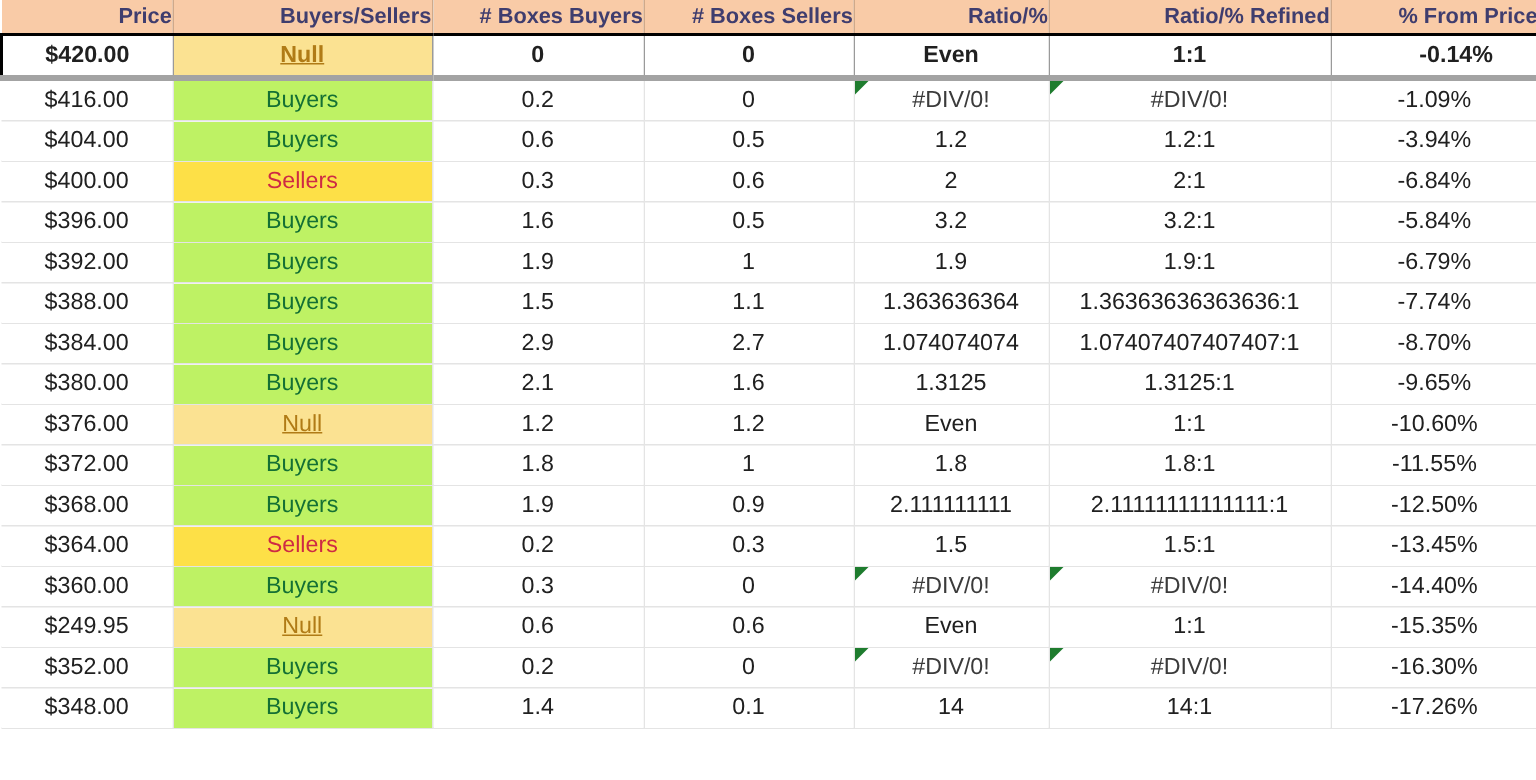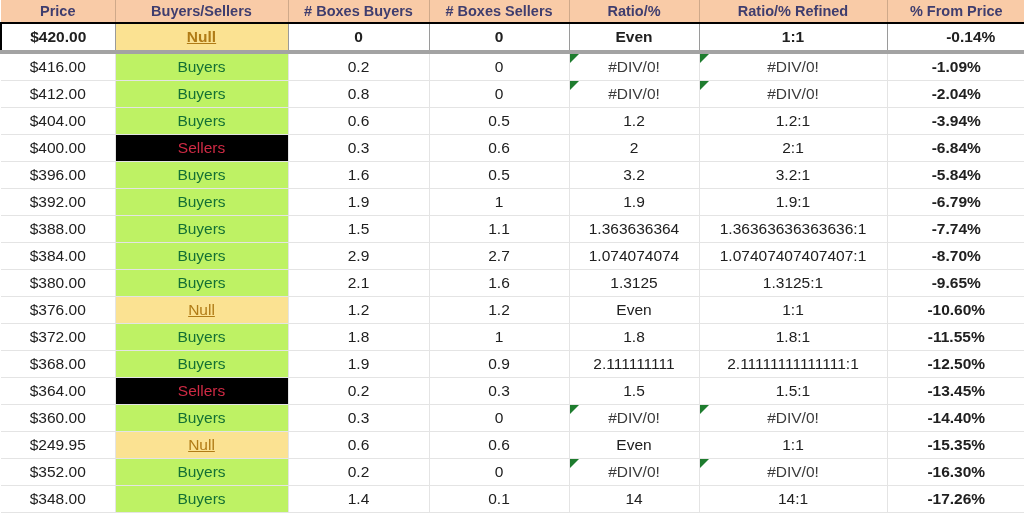--- a/index.html
+++ b/index.html
@@ -56,46 +56,46 @@
     vertical-align: middle;
     padding: 0;
     border-right: 1px solid #e4e4e4;
     border-bottom: 1px solid #e4e4e4;
     line-height: 26px;
     white-space: nowrap;
     overflow: hidden;
     position: relative;
     background: #ffffff;
   }
-  tbody td:last-child { border-right: none; font-weight: bold; }
+  tbody td:last-child { border-right: none; }
 
   tbody tr.row-highlight td {
     font-weight: bold;
     border-top: 2px solid #000000;
     border-bottom: 4px solid #a3a3a3;
     border-right: 1px solid #9a9a9a;
   }
   tbody tr.row-highlight td:first-child { border-left: 2px solid #000000; }
   tbody tr.row-highlight td:last-child  { border-right: 2px solid #000000; padding-left: 30px; }
 
   td.cat-buyers  { background: #bef264; color: #147034; }
-  td.cat-sellers { background: #000000; color: #CE2A44; }
+  td.cat-sellers { background: #fde047; color: #CE2A44; }
   td.cat-null    { background: #FBE292; color: #B07B16; text-decoration: underline; }
 
   td.err { color: #3b3b3b; }
   td.err .tri {
     position: absolute;
     left: 0;
     top: 0;
     width: 0;
     height: 0;
     border-top: 9px solid #1E7C2E;
     border-right: 9px solid transparent;
   }
-  .hdr-label { display: block; }
+  .hdr-label { display: block; text-align: right; }
 </style>
 </head>
 <body>
 
 <div id="sheet">
   <table class="grid">
     <colgroup>
       <col class="c-price">
       <col class="c-bs">
       <col class="c-bb">
@@ -142,29 +142,20 @@
         <tr>
           <td>$416.00</td>
           <td class="cat-buyers">Buyers</td>
           <td>0.2</td>
           <td>0</td>
           <td class="err">#DIV/0!<span class="tri"></span></td>
           <td class="err">#DIV/0!<span class="tri"></span></td>
           <td>-1.09%</td>
         </tr>
         <tr>
-          <td>$412.00</td>
-          <td class="cat-buyers">Buyers</td>
-          <td>0.8</td>
-          <td>0</td>
-          <td class="err">#DIV/0!<span class="tri"></span></td>
-          <td class="err">#DIV/0!<span class="tri"></span></td>
-          <td>-2.04%</td>
-        </tr>
-        <tr>
           <td>$404.00</td>
           <td class="cat-buyers">Buyers</td>
           <td>0.6</td>
           <td>0.5</td>
           <td>1.2</td>
           <td>1.2:1</td>
           <td>-3.94%</td>
         </tr>
         <tr>
           <td>$400.00</td>

